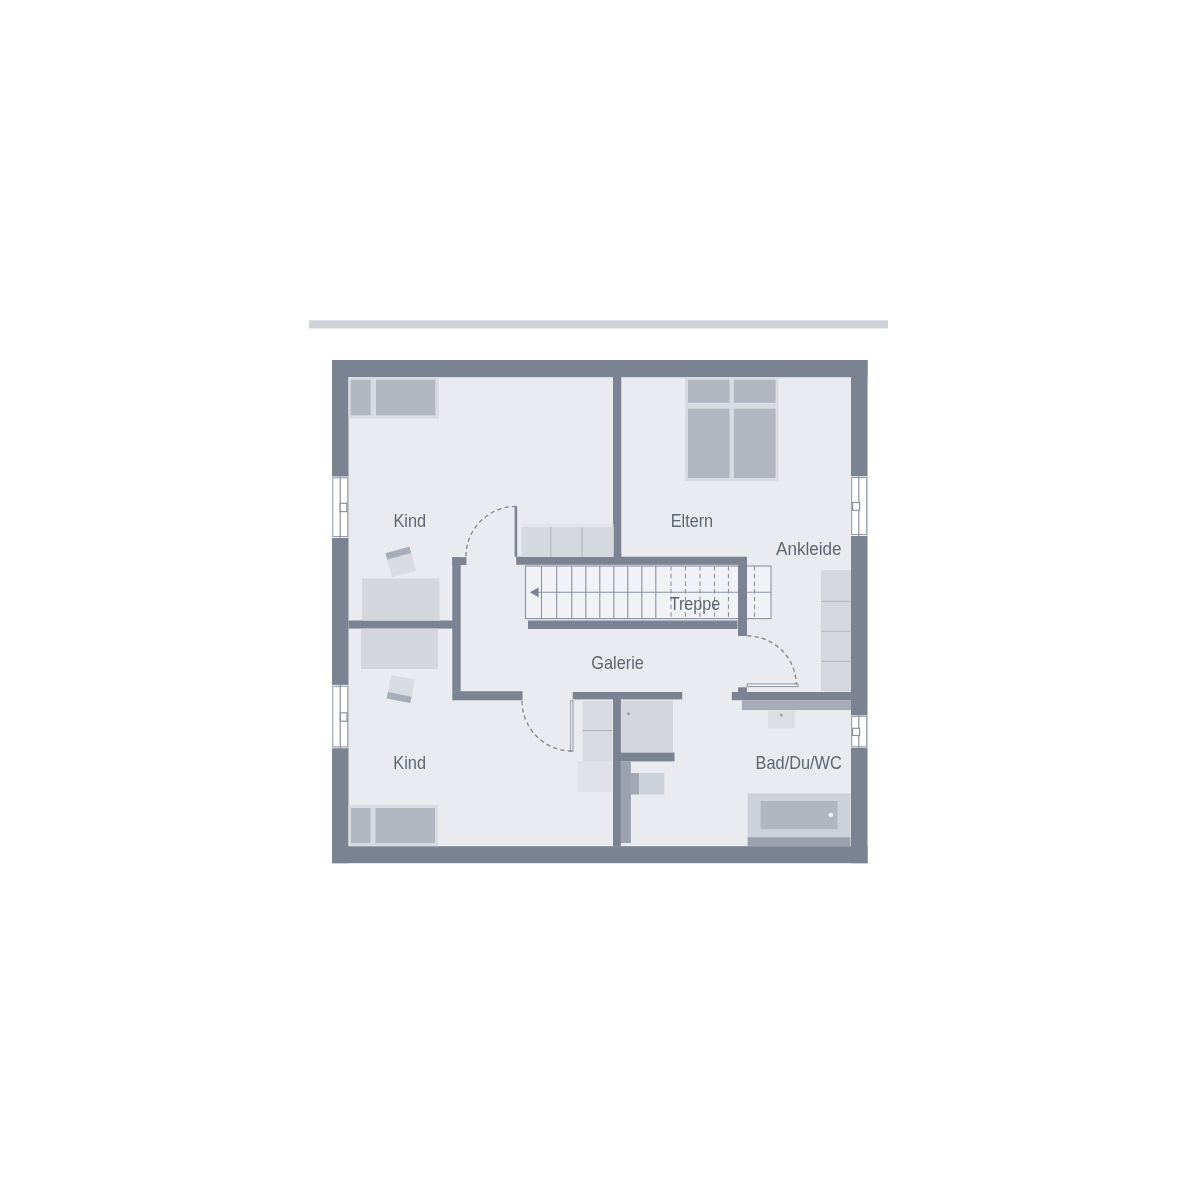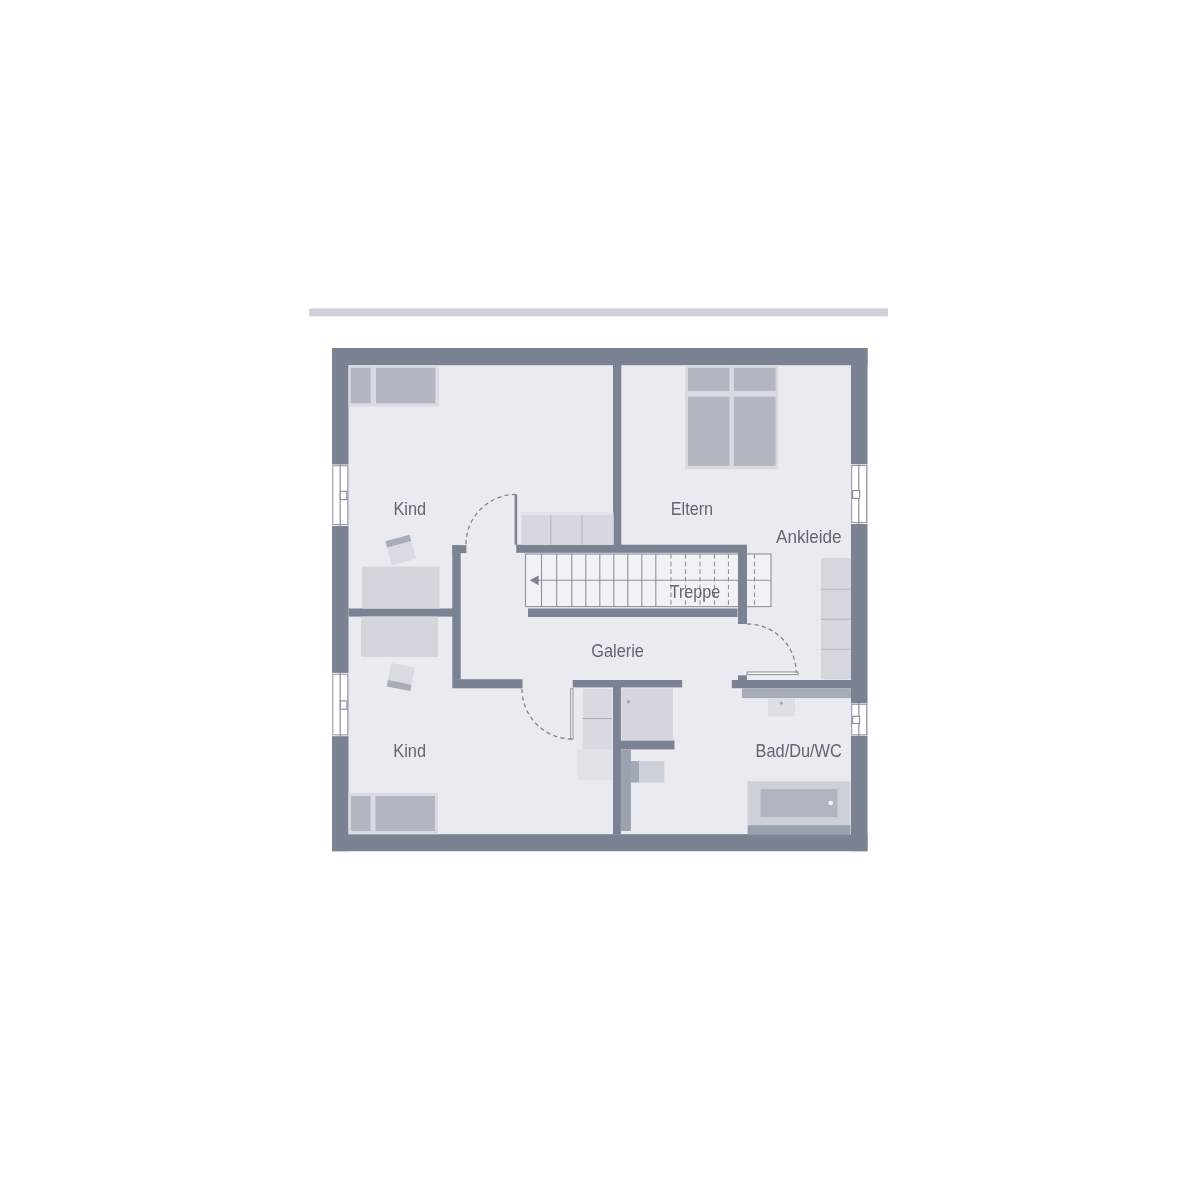--- a/index.html
+++ b/index.html
@@ -1,16 +1,16 @@
 <!DOCTYPE html>
 <html><head>
 <meta charset="utf-8">
 <style>
   html,body{margin:0;padding:0;background:#ffffff;}
-  .page{width:1200px;height:856px;position:relative;font-family:"Liberation Sans",sans-serif;}
+  .page{width:1200px;height:856px;position:relative;font-family:"Liberation Sans",sans-serif;margin-top:12px;}
   svg{display:block;}
   text{font-family:"Liberation Sans",sans-serif;fill:#5f6673;}
 </style>
 </head>
 <body>
 <div class="page">
 <svg width="1200" height="1200" viewBox="0 0 1200 1200">
 
 <rect x="0" y="0" width="1200" height="1200" fill="#ffffff"></rect>
 

